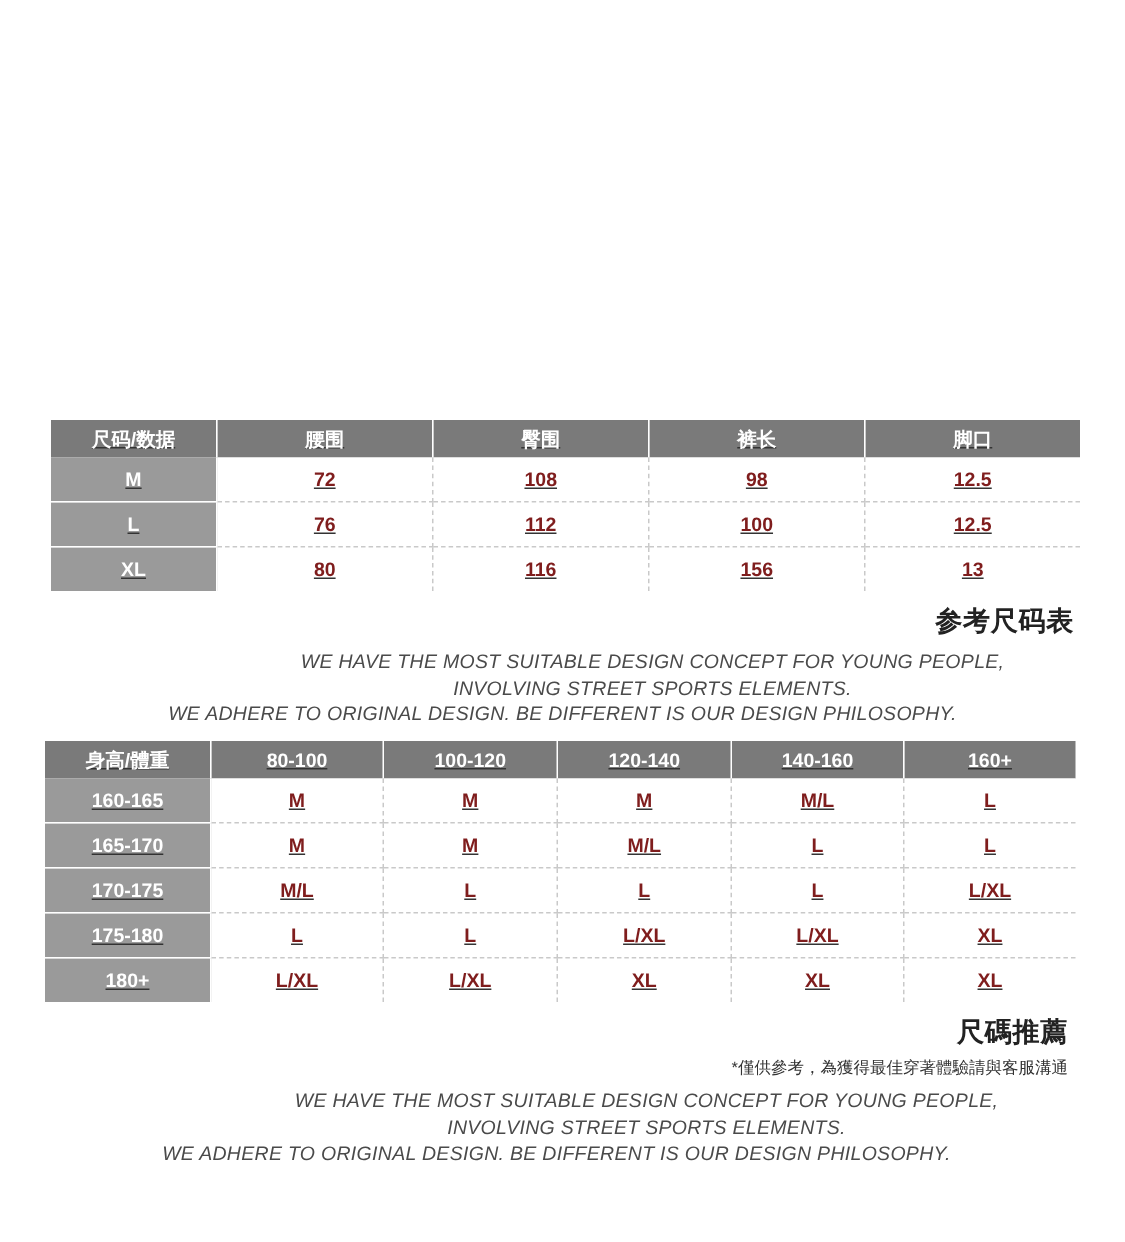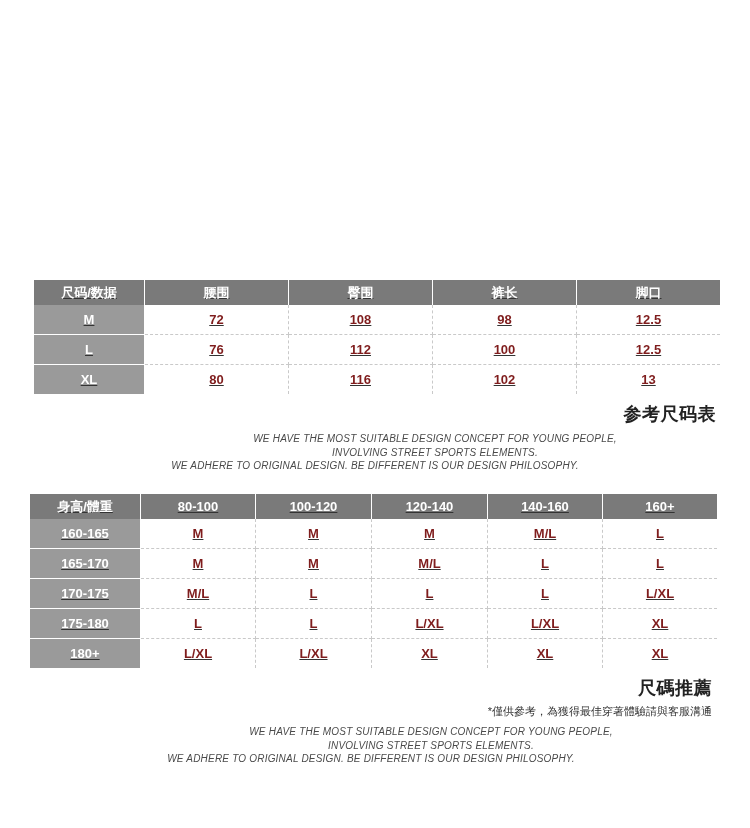--- a/index.html
+++ b/index.html
@@ -100,21 +100,21 @@
   .subnote {
     text-align: right;
     margin-top: 4px;
     font-size: 11px;
     color: #333;
   }
   .engblock {
     text-align: center;
     margin-top: 6px;
     font-style: italic;
-    font-size: 10px;
+    font-size: 13px;
     line-height: 1.35;
     color: #4a4a4a;
     letter-spacing: 0.2px;
   }
   .engblock div { white-space: nowrap; }
   .eng-1 { padding-left: 120px; }
   .eng-2 { padding-left: 120px; font-style: italic; }
   .eng-3 { padding-left: 0px; }
 </style>
 </head>
@@ -145,21 +145,21 @@
           <td class="rowhead">L</td>
           <td class="val">76</td>
           <td class="val">112</td>
           <td class="val">100</td>
           <td class="val">12.5</td>
         </tr>
         <tr>
           <td class="rowhead">XL</td>
           <td class="val">80</td>
           <td class="val">116</td>
-          <td class="val">102</td>
+          <td class="val">156</td>
           <td class="val">13</td>
         </tr>
       </tbody>
     </table>
 
     <div class="caption">参考尺码表</div>
 
     <div class="engblock">
       <div class="eng-1">WE HAVE THE MOST SUITABLE DESIGN CONCEPT FOR YOUNG PEOPLE,</div>
       <div class="eng-2">INVOLVING STREET SPORTS ELEMENTS.</div>

